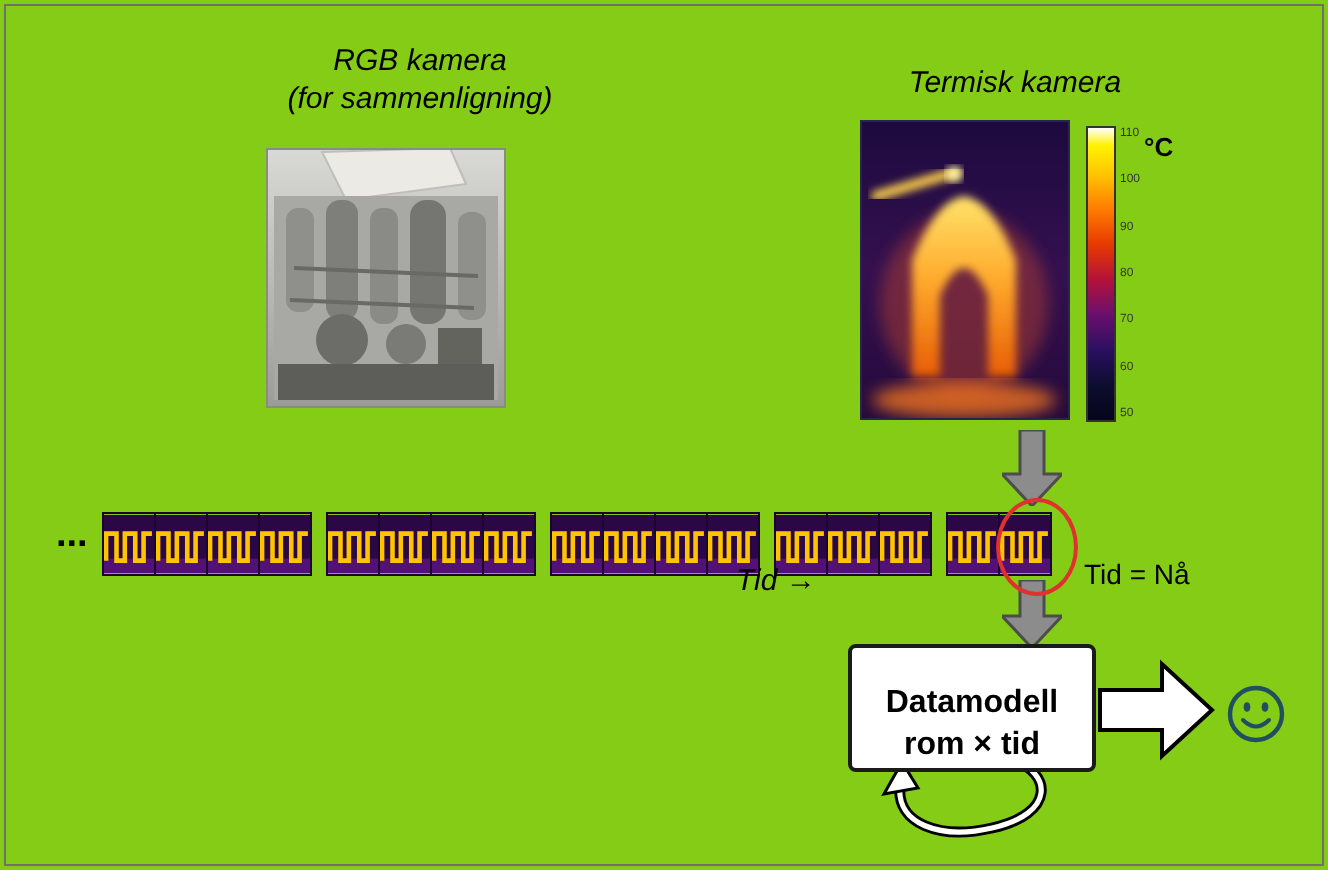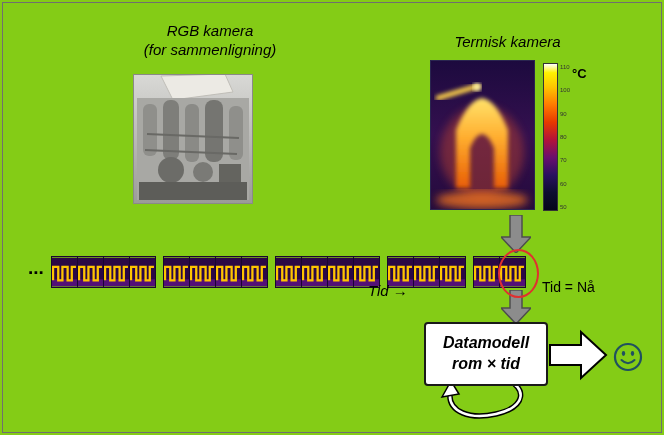--- a/index.html
+++ b/index.html
@@ -30,21 +30,21 @@
       transform:translateY(-4px);}
   .fgroup{display:flex;gap:1px;}
   .frame{width:25px;height:30px;display:block;outline:1px solid #1a0530;}
   .tid-axis{left:368px;top:282px;font-size:15px;}
   .now-label{left:542px;top:262px;font-size:14px;margin-top:17px;}
   .red-circle{left:498px;top:249px;width:37px;height:45px;border:2px solid #e03030;
       border-radius:50%;z-index:5;}
 
   .model-box{left:424px;top:322px;width:120px;height:60px;border:2px solid #1a1a1a;
       border-radius:4px;background:#fff;display:flex;flex-direction:column;
-      justify-content:center;font-size:16px;font-weight:bold;font-style:italic;
+      justify-content:flex-end;font-size:16px;font-weight:bold;
       line-height:1.3;z-index:4;}
   .gray-arrow{z-index:3;}
   .loop-arrow{left:430px;top:379px;z-index:2;}
   .big-arrow{left:549px;top:329px;}
   .smiley{left:612px;top:341px;}
 </style>
 </head>
 <body>
 
 <div id="app">

